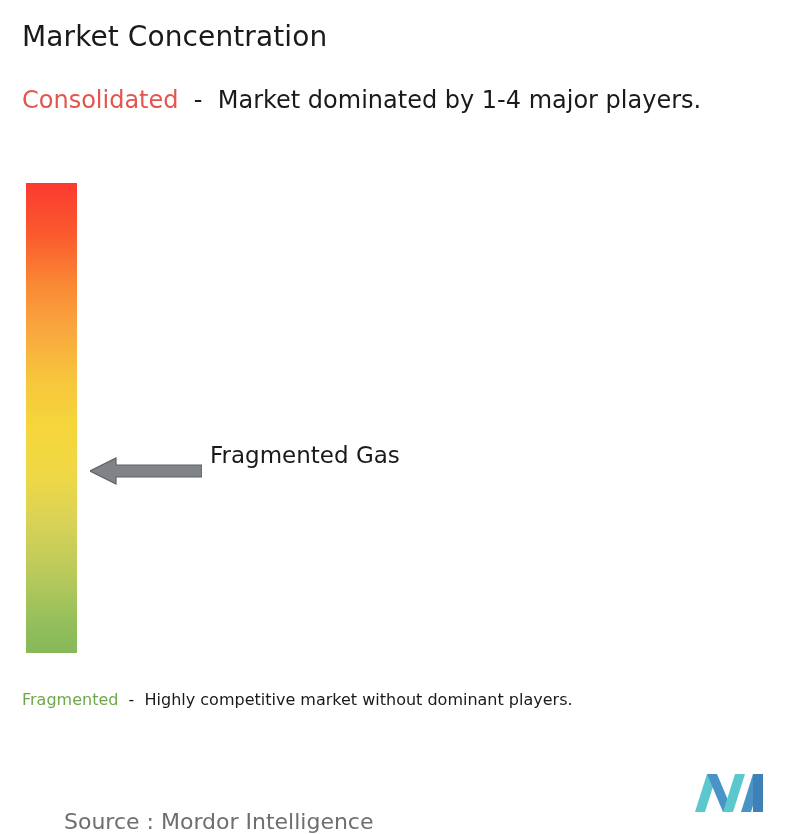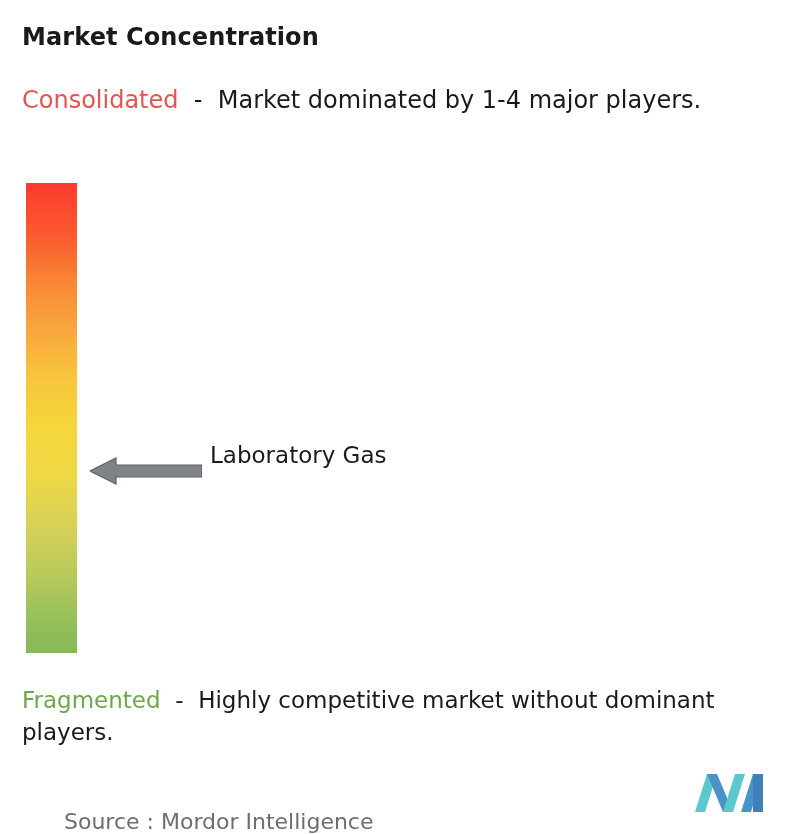--- a/index.html
+++ b/index.html
@@ -18,45 +18,45 @@
     height: 834px;
     background: #ffffff;
     overflow: hidden;
   }
 
   
   .page-title {
     position: absolute;
     left: 22px;
     top: 20px;
-    font-size: 24px;
+    font-size: 28px;
     line-height: 34px;
     color: #1a1a1a;
-    font-weight: 700;
+    font-weight: 400;
     letter-spacing: 0.1px;
     white-space: nowrap;
   }
 
   
   .caption-top {
     position: absolute;
     left: 22px;
     top: 84px;
     width: 740px;
     font-size: 24px;
     line-height: 32px;
     color: #1a1a1a;
     font-weight: 400;
   }
   .caption-bottom {
     position: absolute;
     left: 22px;
     top: 684px;
     width: 762px;
-    font-size: 23px;
+    font-size: 16px;
     line-height: 32px;
     color: #1a1a1a;
     font-weight: 400;
   }
   .kw-consolidated {
     color: #E2564F;
     margin-top: 28px;
   }
   .kw-fragmented {
     color: #6FA84B;
@@ -157,21 +157,21 @@
 
   <div class="gradient-bar"></div>
 
   <div class="annotation">
     <div class="arrow-wrap">
       <svg width="112" height="30" viewBox="0 0 112 30" xmlns="http://www.w3.org/2000/svg">
         <polygon points="0,15 26,2 26,9 112,9 112,21 26,21 26,28" fill="#808388" stroke="#5E6166" stroke-width="1.2" stroke-linejoin="miter"></polygon>
       </svg>
     </div>
     <div class="annotation-label">
-      <div>Laboratory Gas</div>
+      <div>Fragmented Gas</div>
     </div>
   </div>
 
   <div class="caption-bottom">
     <span class="kw-fragmented">Fragmented</span><span class="kw-dash">  -  </span><span>Highly competitive market without dominant players.</span>
   </div>
 
   <div class="footer">
     <div class="source-text">
       <span>Source :</span><span> </span><span>Mordor Intelligence</span>

